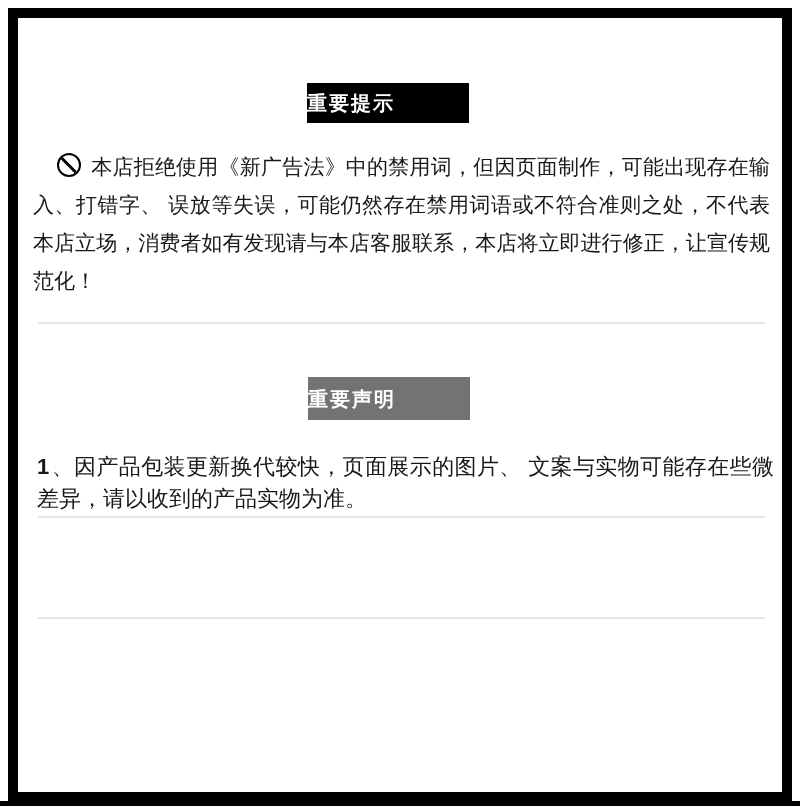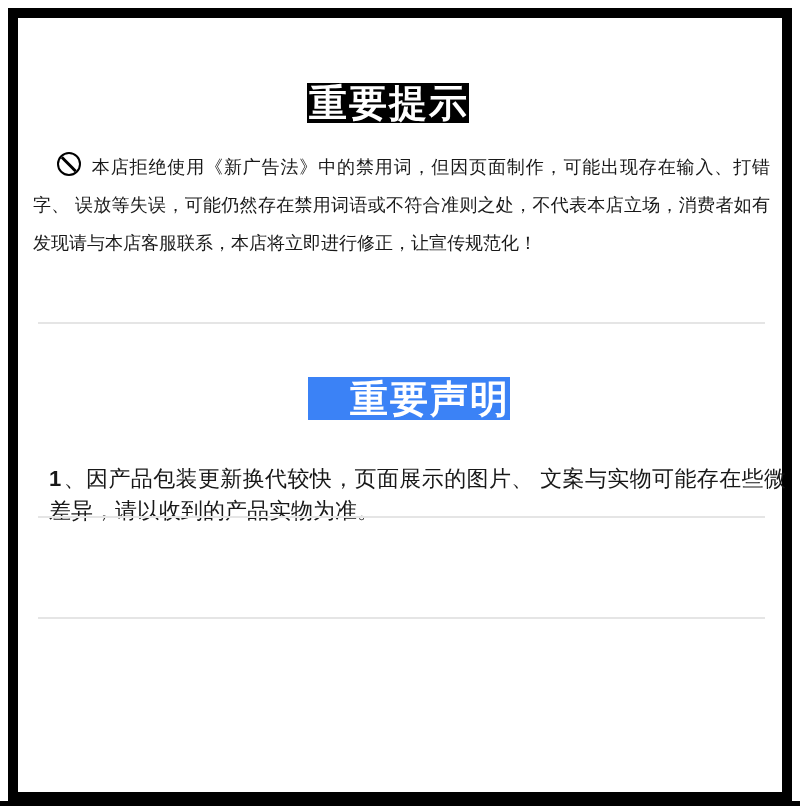--- a/index.html
+++ b/index.html
@@ -11,43 +11,43 @@
   .canvas{position:absolute;inset:0;}
   
   .frame{
     position:absolute;left:8px;top:8px;width:784px;height:794px;
     border:10px solid #000;box-sizing:border-box;pointer-events:none;
   }
   
   .bottom-strip{position:absolute;left:0;top:801px;width:800px;height:5px;background:#000;}
   
   .banner{
-    position:absolute;display:flex;align-items:center;justify-content:flex-end;
-    color:#fff;font-weight:bold;font-size:38px;letter-spacing:2px;line-height:1;
+    position:absolute;display:flex;align-items:center;justify-content:flex-start;
+    color:#fff;font-weight:bold;font-size:20px;letter-spacing:2px;line-height:1;
   }
   .banner-black{left:307px;top:83px;width:162px;height:40px;background:#000;}
   .banner-red{left:308px;top:377px;width:162px;height:43px;background:#c9111c;}
   
   .intro{
     position:absolute;left:33px;top:148px;width:737px;margin:0;
-    font-size:18px;line-height:38px;color:#181818;text-align:justify;
+    font-size:21px;line-height:38px;color:#181818;text-align:justify;
   }
   .intro .lead-indent{display:inline-block;width:24px;}
   .no-icon{
     position:relative;display:inline-block;width:20px;height:20px;
     border:2.5px solid #000;border-radius:50%;overflow:hidden;
     vertical-align:-3px;margin-right:10px;
   }
   .no-icon .slash{
     position:absolute;left:-4px;top:8.5px;width:28px;height:3px;background:#000;
     transform:rotate(45deg);
   }
   
   .item{
-    position:absolute;left:33px;width:737px;margin:16px;
+    position:absolute;left:33px;width:737px;margin:4px;
     font-size:22px;line-height:32px;color:#181818;text-align:justify;
   }
   .item b{font-weight:bold;margin-right:2px;}
   .item1{top:447px;}
   .item2{top:542px;}
   .item3{top:636px;}
   
   .divider{position:absolute;left:38px;width:727px;height:2px;background:#e5e5e5;}
   .d1{top:322px;}
   .d2{top:516px;}
@@ -61,21 +61,21 @@
   <div class="frame"></div>
 
   <div class="banner banner-black" style="background: rgb(0, 0, 0);">
     <span>重要提示</span>
   </div>
 
   <p class="intro"><span class="lead-indent"></span><span class="no-icon"><span class="slash"></span></span><span>本店拒绝使用《新广告法》中的禁用词，但因页面制作，可能出现存在输入、打错字、 误放等失误，可能仍然存在禁用词语或不符合准则之处，不代表本店立场，消费者如有发现请与本店客服联系，本店将立即进行修正，让宣传规范化！</span></p>
 
   <div class="divider d1" style="background: rgb(229, 229, 229);"></div>
 
-  <div class="banner banner-red" style="background: #3b82f6; padding-left: 40px;">
+  <div class="banner banner-red" style="background: #737373;">
     <span>重要声明</span>
   </div>
 
   <p class="item item1"><b>1</b><span>、因产品包装更新换代较快，页面展示的图片、 文案与实物可能存在些微差异，请以收到的产品实物为准。</span></p>
 
   <div class="divider d2" style="background: rgb(229, 229, 229);"></div>
 
 
   <div class="divider d3" style="background: rgb(229, 229, 229);"></div>
 

